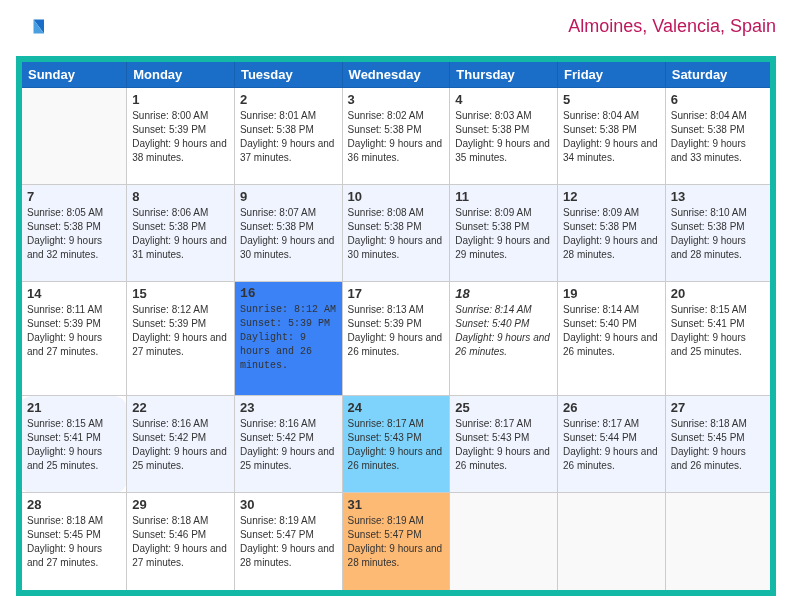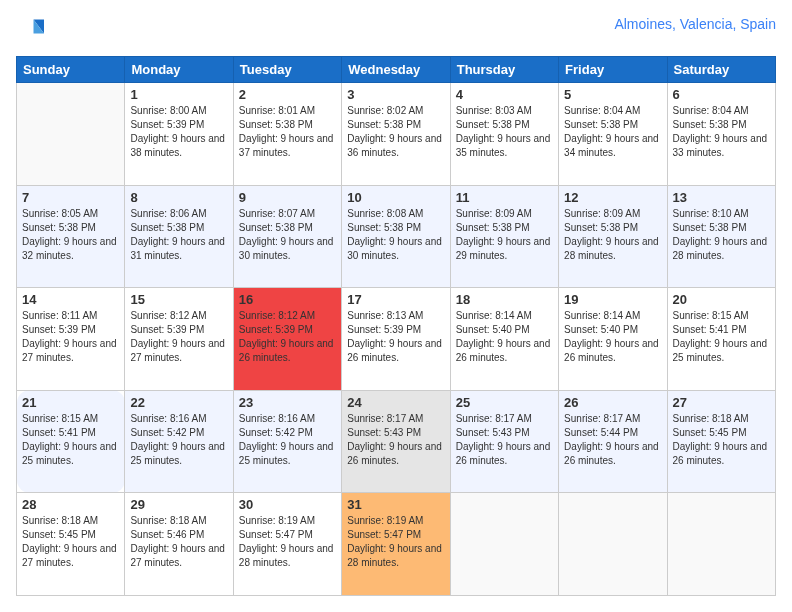--- a/index.html
+++ b/index.html
@@ -43,26 +43,26 @@
     }
     .title-block {
       text-align: right;
     }
     .month-title {
       font-size: 32px;
       font-weight: bold;
       color: #333;
     }
     .location {
-      font-size: 14px;
-      color: #3b82f6;
+      font-size: 18px;
+      color: #be185d;
     }
     .calendar {
       flex: 1;
-      border: 1px solid #14b8a6;
+      border: 6px solid #14b8a6;
       border-collapse: collapse;
       width: 100%;
       table-layout: fixed;
     }
     .calendar th {
       background: #1a6ec7;
       color: #fff;
       text-align: left;
       padding: 5px 6px;
       font-size: 13px;
@@ -241,37 +241,37 @@
         </div>
       </td>
           <td style="background: rgb(255, 255, 255);">
         <span class="day-number">15</span>
         <div class="day-info">
           Sunrise: 8:12 AM<br>
           Sunset: 5:39 PM<br>
           Daylight: 9 hours and 27 minutes.
         </div>
       </td>
-          <td style="background: #ef4444;">
+          <td style="background: #3b82f6; font-family: Liberation Mono, monospace;">
         <span class="day-number">16</span>
         <div class="day-info">
           Sunrise: 8:12 AM<br>
           Sunset: 5:39 PM<br>
           Daylight: 9 hours and 26 minutes.
         </div>
       </td>
           <td style="background: rgb(255, 255, 255);">
         <span class="day-number">17</span>
         <div class="day-info">
           Sunrise: 8:13 AM<br>
           Sunset: 5:39 PM<br>
           Daylight: 9 hours and 26 minutes.
         </div>
       </td>
-          <td style="background: rgb(255, 255, 255);">
+          <td style="background: rgb(255, 255, 255); font-style: italic;">
         <span class="day-number">18</span>
         <div class="day-info">
           Sunrise: 8:14 AM<br>
           Sunset: 5:40 PM<br>
           Daylight: 9 hours and 26 minutes.
         </div>
       </td>
           <td style="background: rgb(255, 255, 255);">
         <span class="day-number">19</span>
         <div class="day-info">
@@ -307,21 +307,21 @@
         </div>
       </td>
           <td style="background: rgb(240, 244, 255);">
         <span class="day-number">23</span>
         <div class="day-info">
           Sunrise: 8:16 AM<br>
           Sunset: 5:42 PM<br>
           Daylight: 9 hours and 25 minutes.
         </div>
       </td>
-          <td style="background: #e5e5e5;">
+          <td style="background: #7dd3fc;">
         <span class="day-number">24</span>
         <div class="day-info">
           Sunrise: 8:17 AM<br>
           Sunset: 5:43 PM<br>
           Daylight: 9 hours and 26 minutes.
         </div>
       </td>
           <td style="background: rgb(240, 244, 255);">
         <span class="day-number">25</span>
         <div class="day-info">

